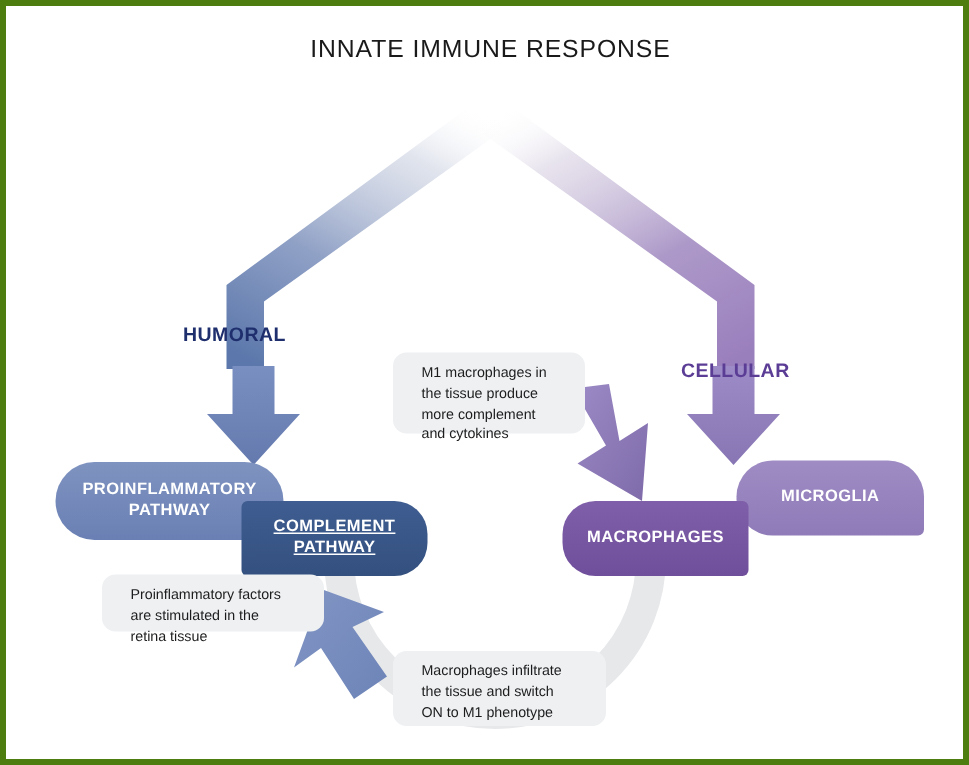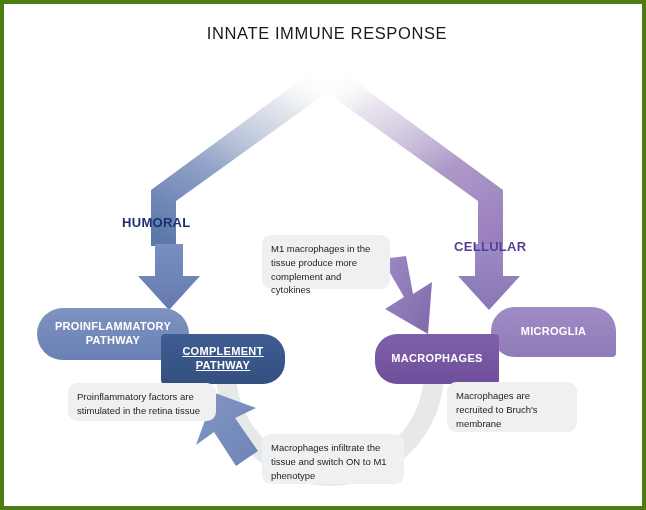--- a/index.html
+++ b/index.html
@@ -100,21 +100,21 @@
   }
 
   
   .note {
     position: absolute;
     background: #eef0f2;
     border-radius: 9px;
     color: #1c1c1c;
     font-size: 9.5px;
     line-height: 1.45;
-    padding: 7px 9px;
+    padding: 7px 19px;
     box-sizing: border-box;
     z-index: 8;
   }
   .note-m1        { left: 258px; top: 231px; width: 128px; height: 54px; }
   .note-proinf    { left: 64px;  top: 379px; width: 148px; height: 38px; }
   .note-infiltrate{ left: 258px; top: 430px; width: 142px; height: 50px; }
   .note-bruch     { left: 443px; top: 378px; width: 130px; height: 50px; }
 </style>
 </head>
 <body>
@@ -194,15 +194,14 @@
   <div class="pbox box-microglia">MICROGLIA</div>
 
   <div class="pbox box-macrophages">MACROPHAGES</div>
 
   <div class="note note-m1">M1 macrophages in the tissue produce more complement and cytokines</div>
 
   <div class="note note-proinf">Proinflammatory factors are stimulated in the retina tissue</div>
 
   <div class="note note-infiltrate">Macrophages infiltrate the tissue and switch ON to M1 phenotype</div>
 
-  <div class="note note-bruch">Macrophages are recruited to Bruch's membrane</div>
 
 </div>
 
 </body></html>

